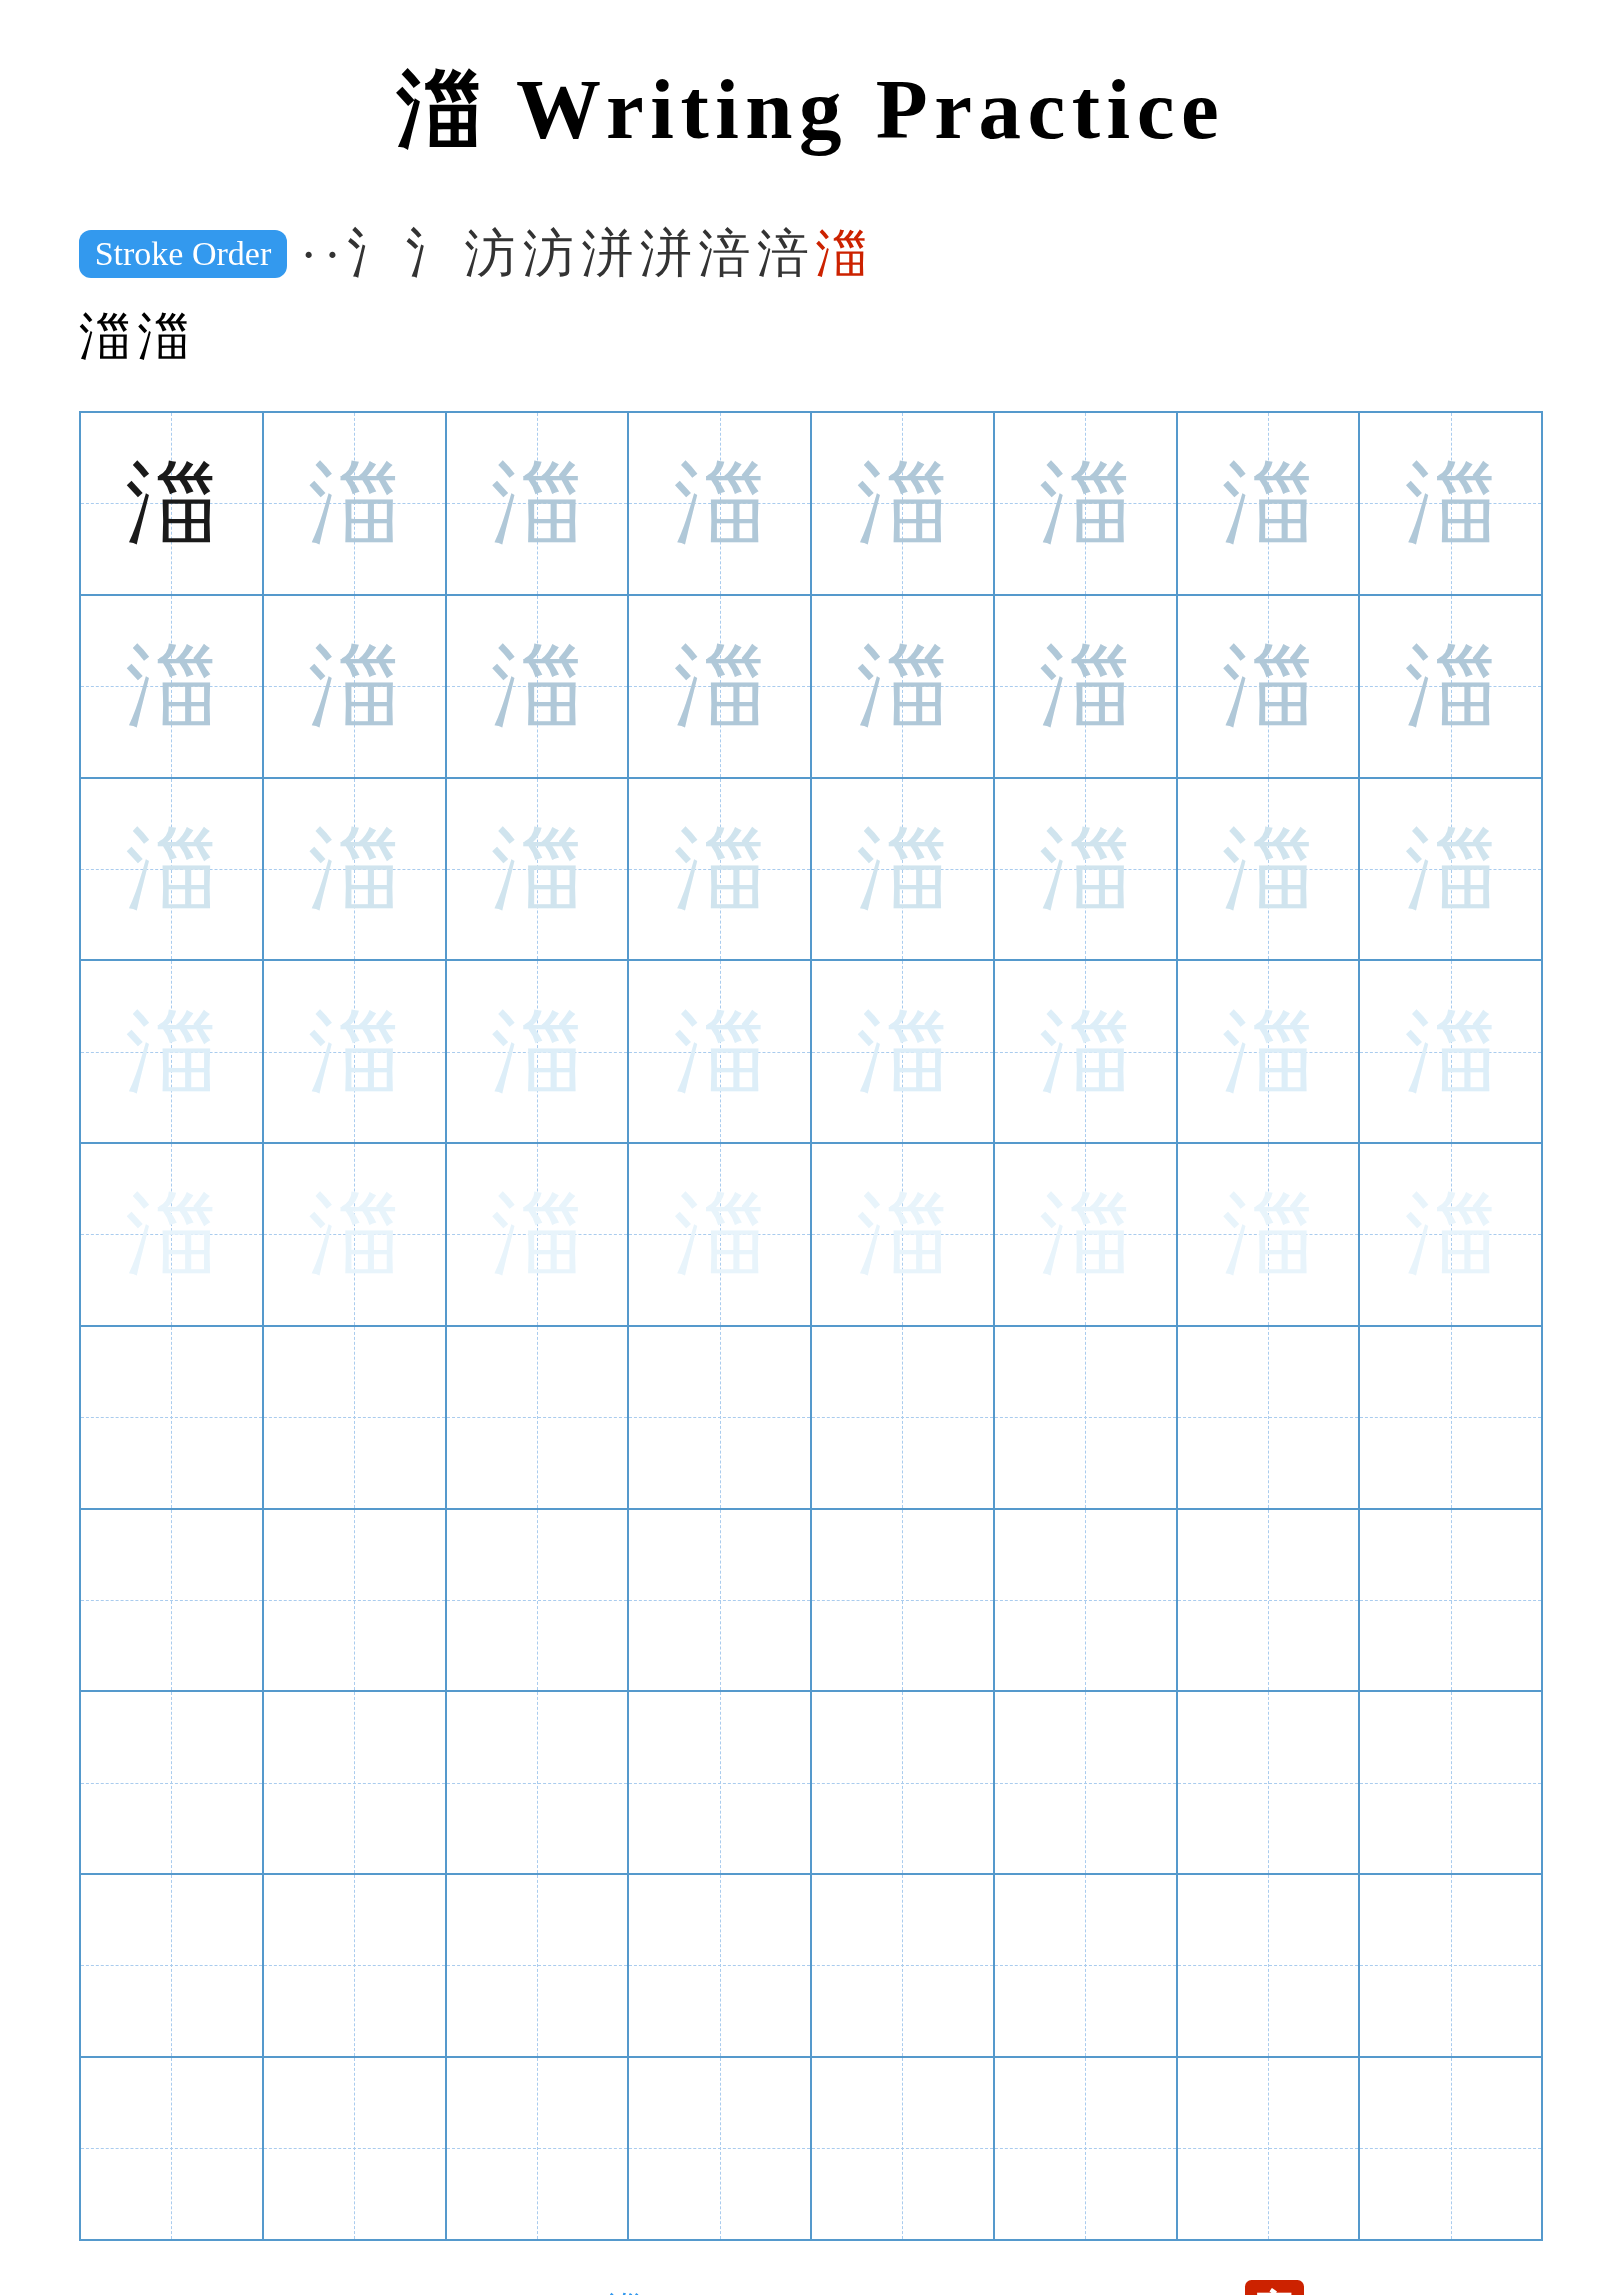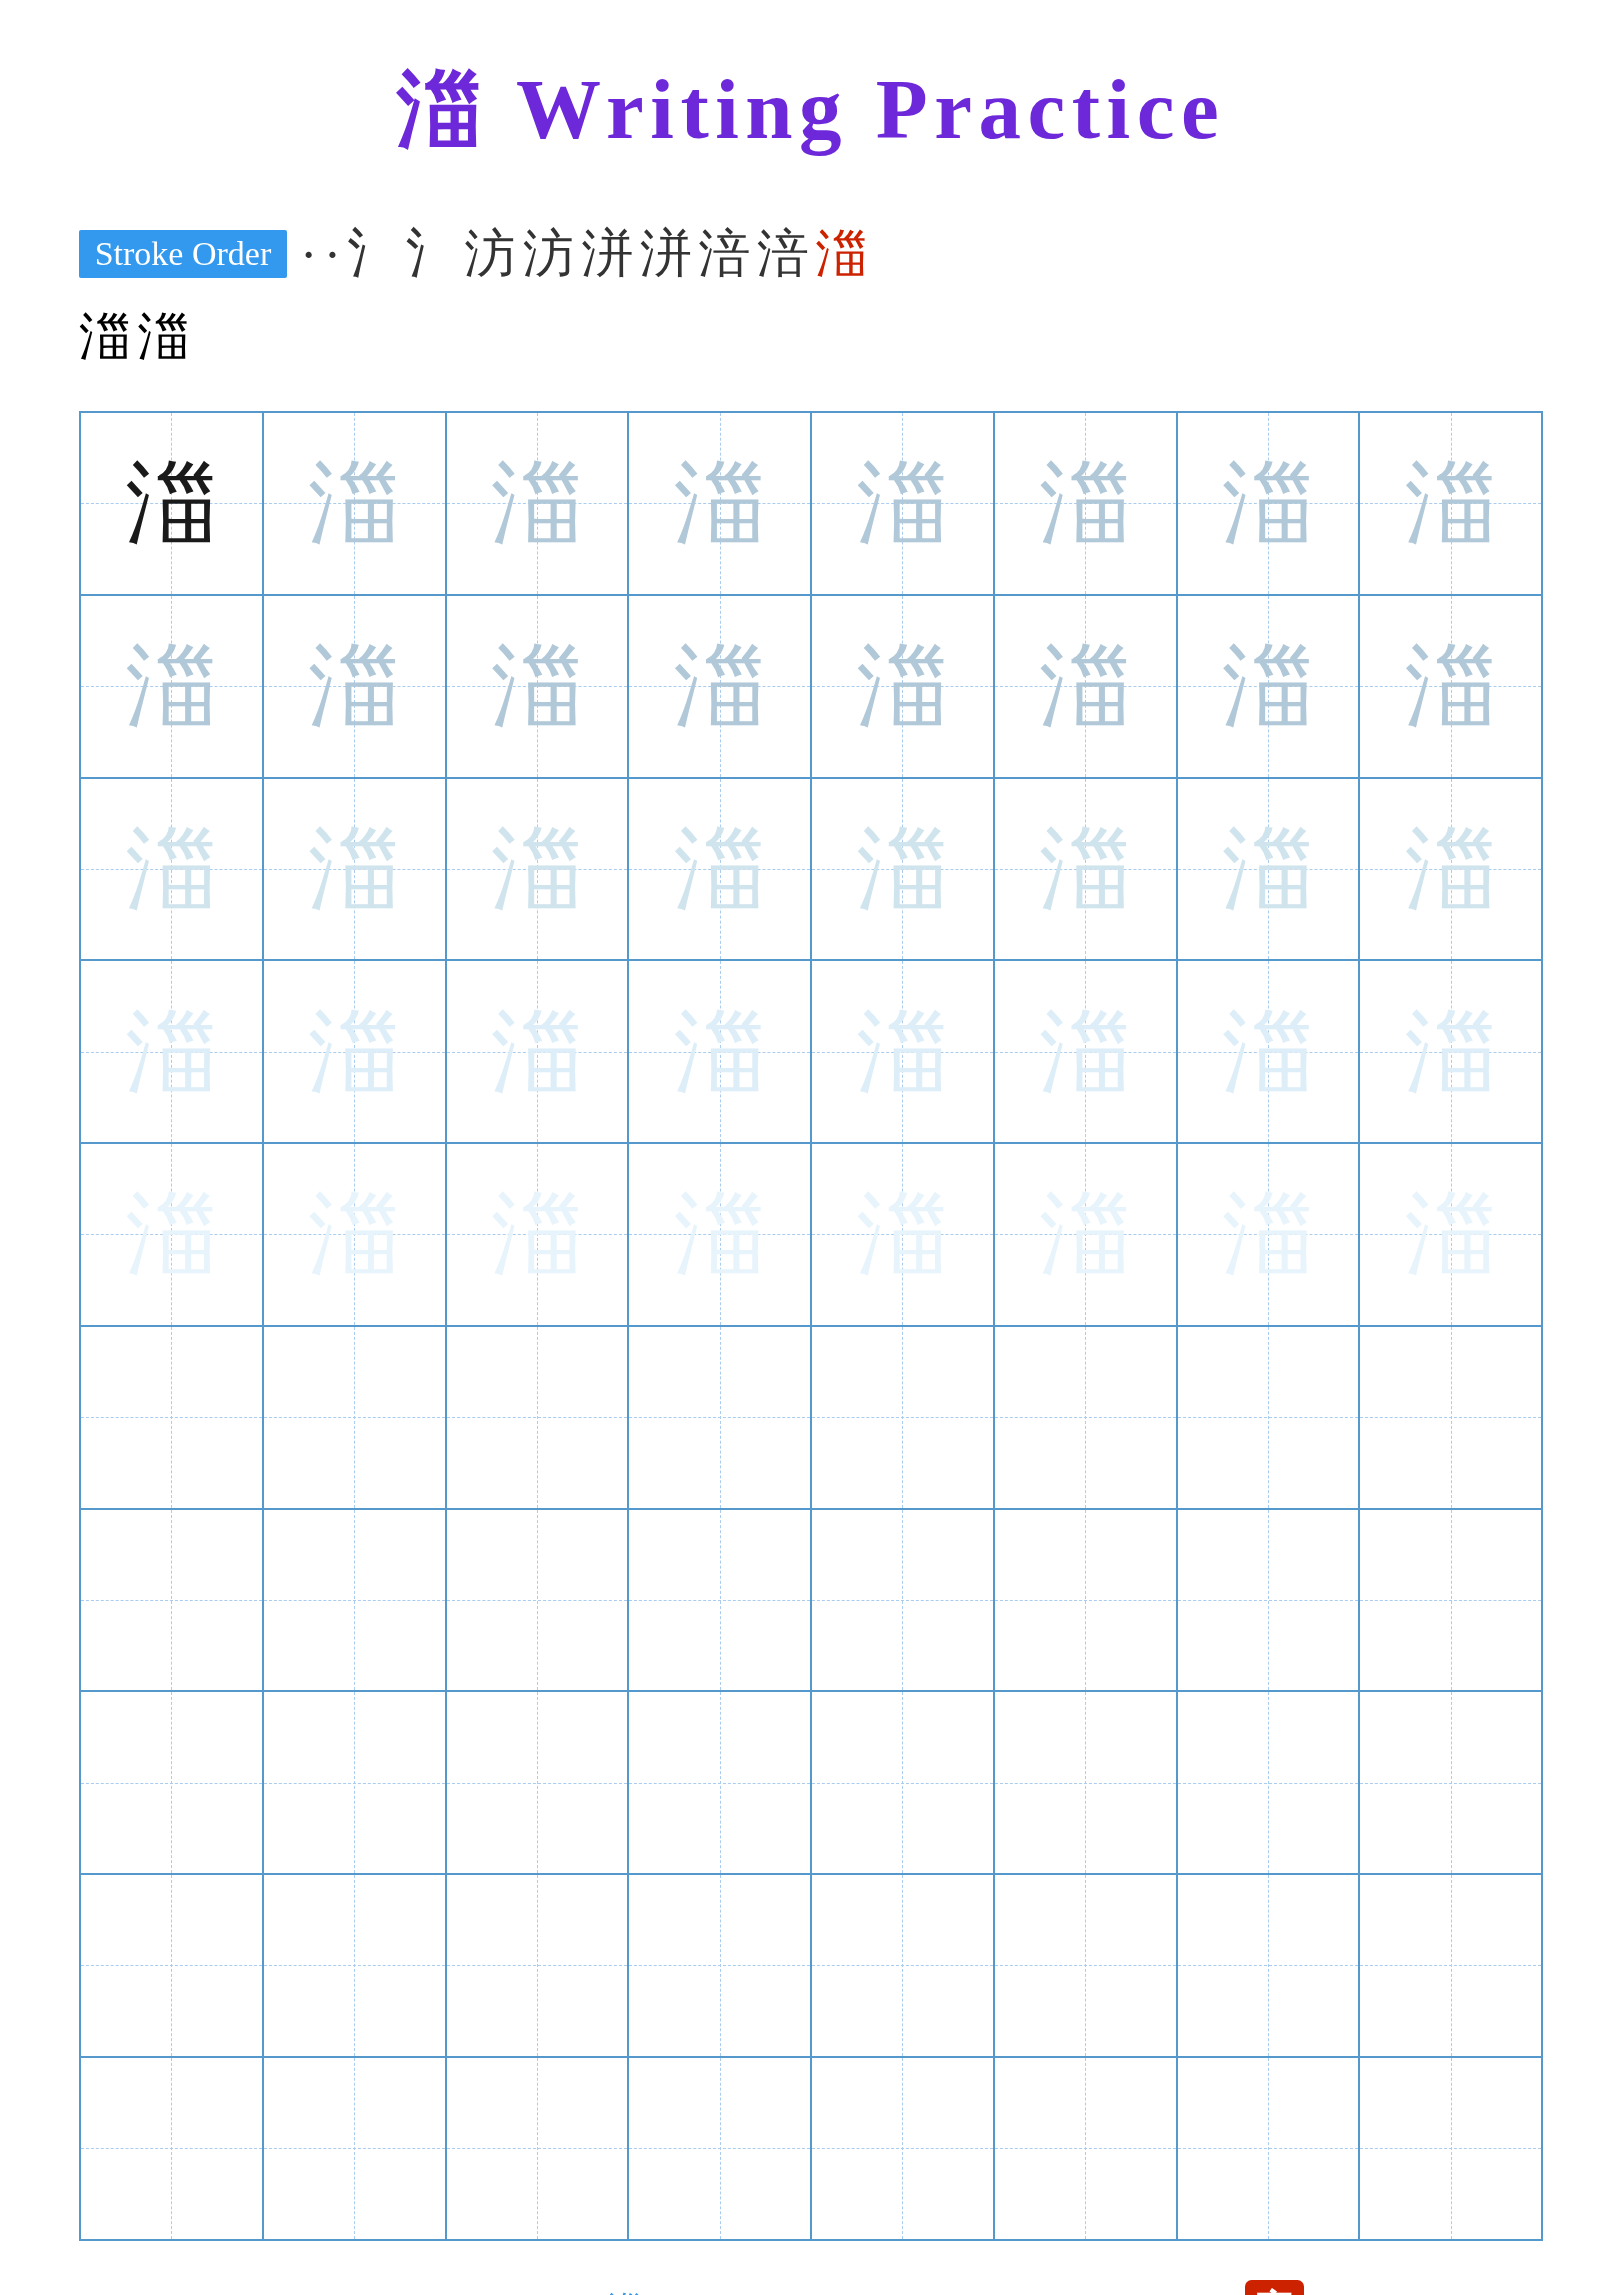--- a/index.html
+++ b/index.html
@@ -18,41 +18,41 @@
       background: #fff;
       padding: 52px 79px;
       display: flex;
       flex-direction: column;
       align-items: center;
     }
 
     .title {
       font-size: 85px;
       font-weight: bold;
-      color: #6d28d9;
+      color: #000000;
       text-align: center;
       margin-bottom: 52px;
       letter-spacing: 6.5px;
     }
 
     .stroke-order-section {
       width: 100%;
       display: flex;
       align-items: flex-start;
       flex-wrap: wrap;
       margin-bottom: 39px;
       gap: 0;
     }
 
     .stroke-order-label {
       background: #3399ee;
       color: #fff;
       font-size: 34px;
       padding: 5.2px 15.7px;
-      border-radius: 2px;
+      border-radius: 12px;
       margin-right: 13px;
       white-space: nowrap;
       align-self: center;
     }
 
     .stroke-chars {
       font-size: 52px;
       color: #333;
       display: flex;
       flex-wrap: wrap;

